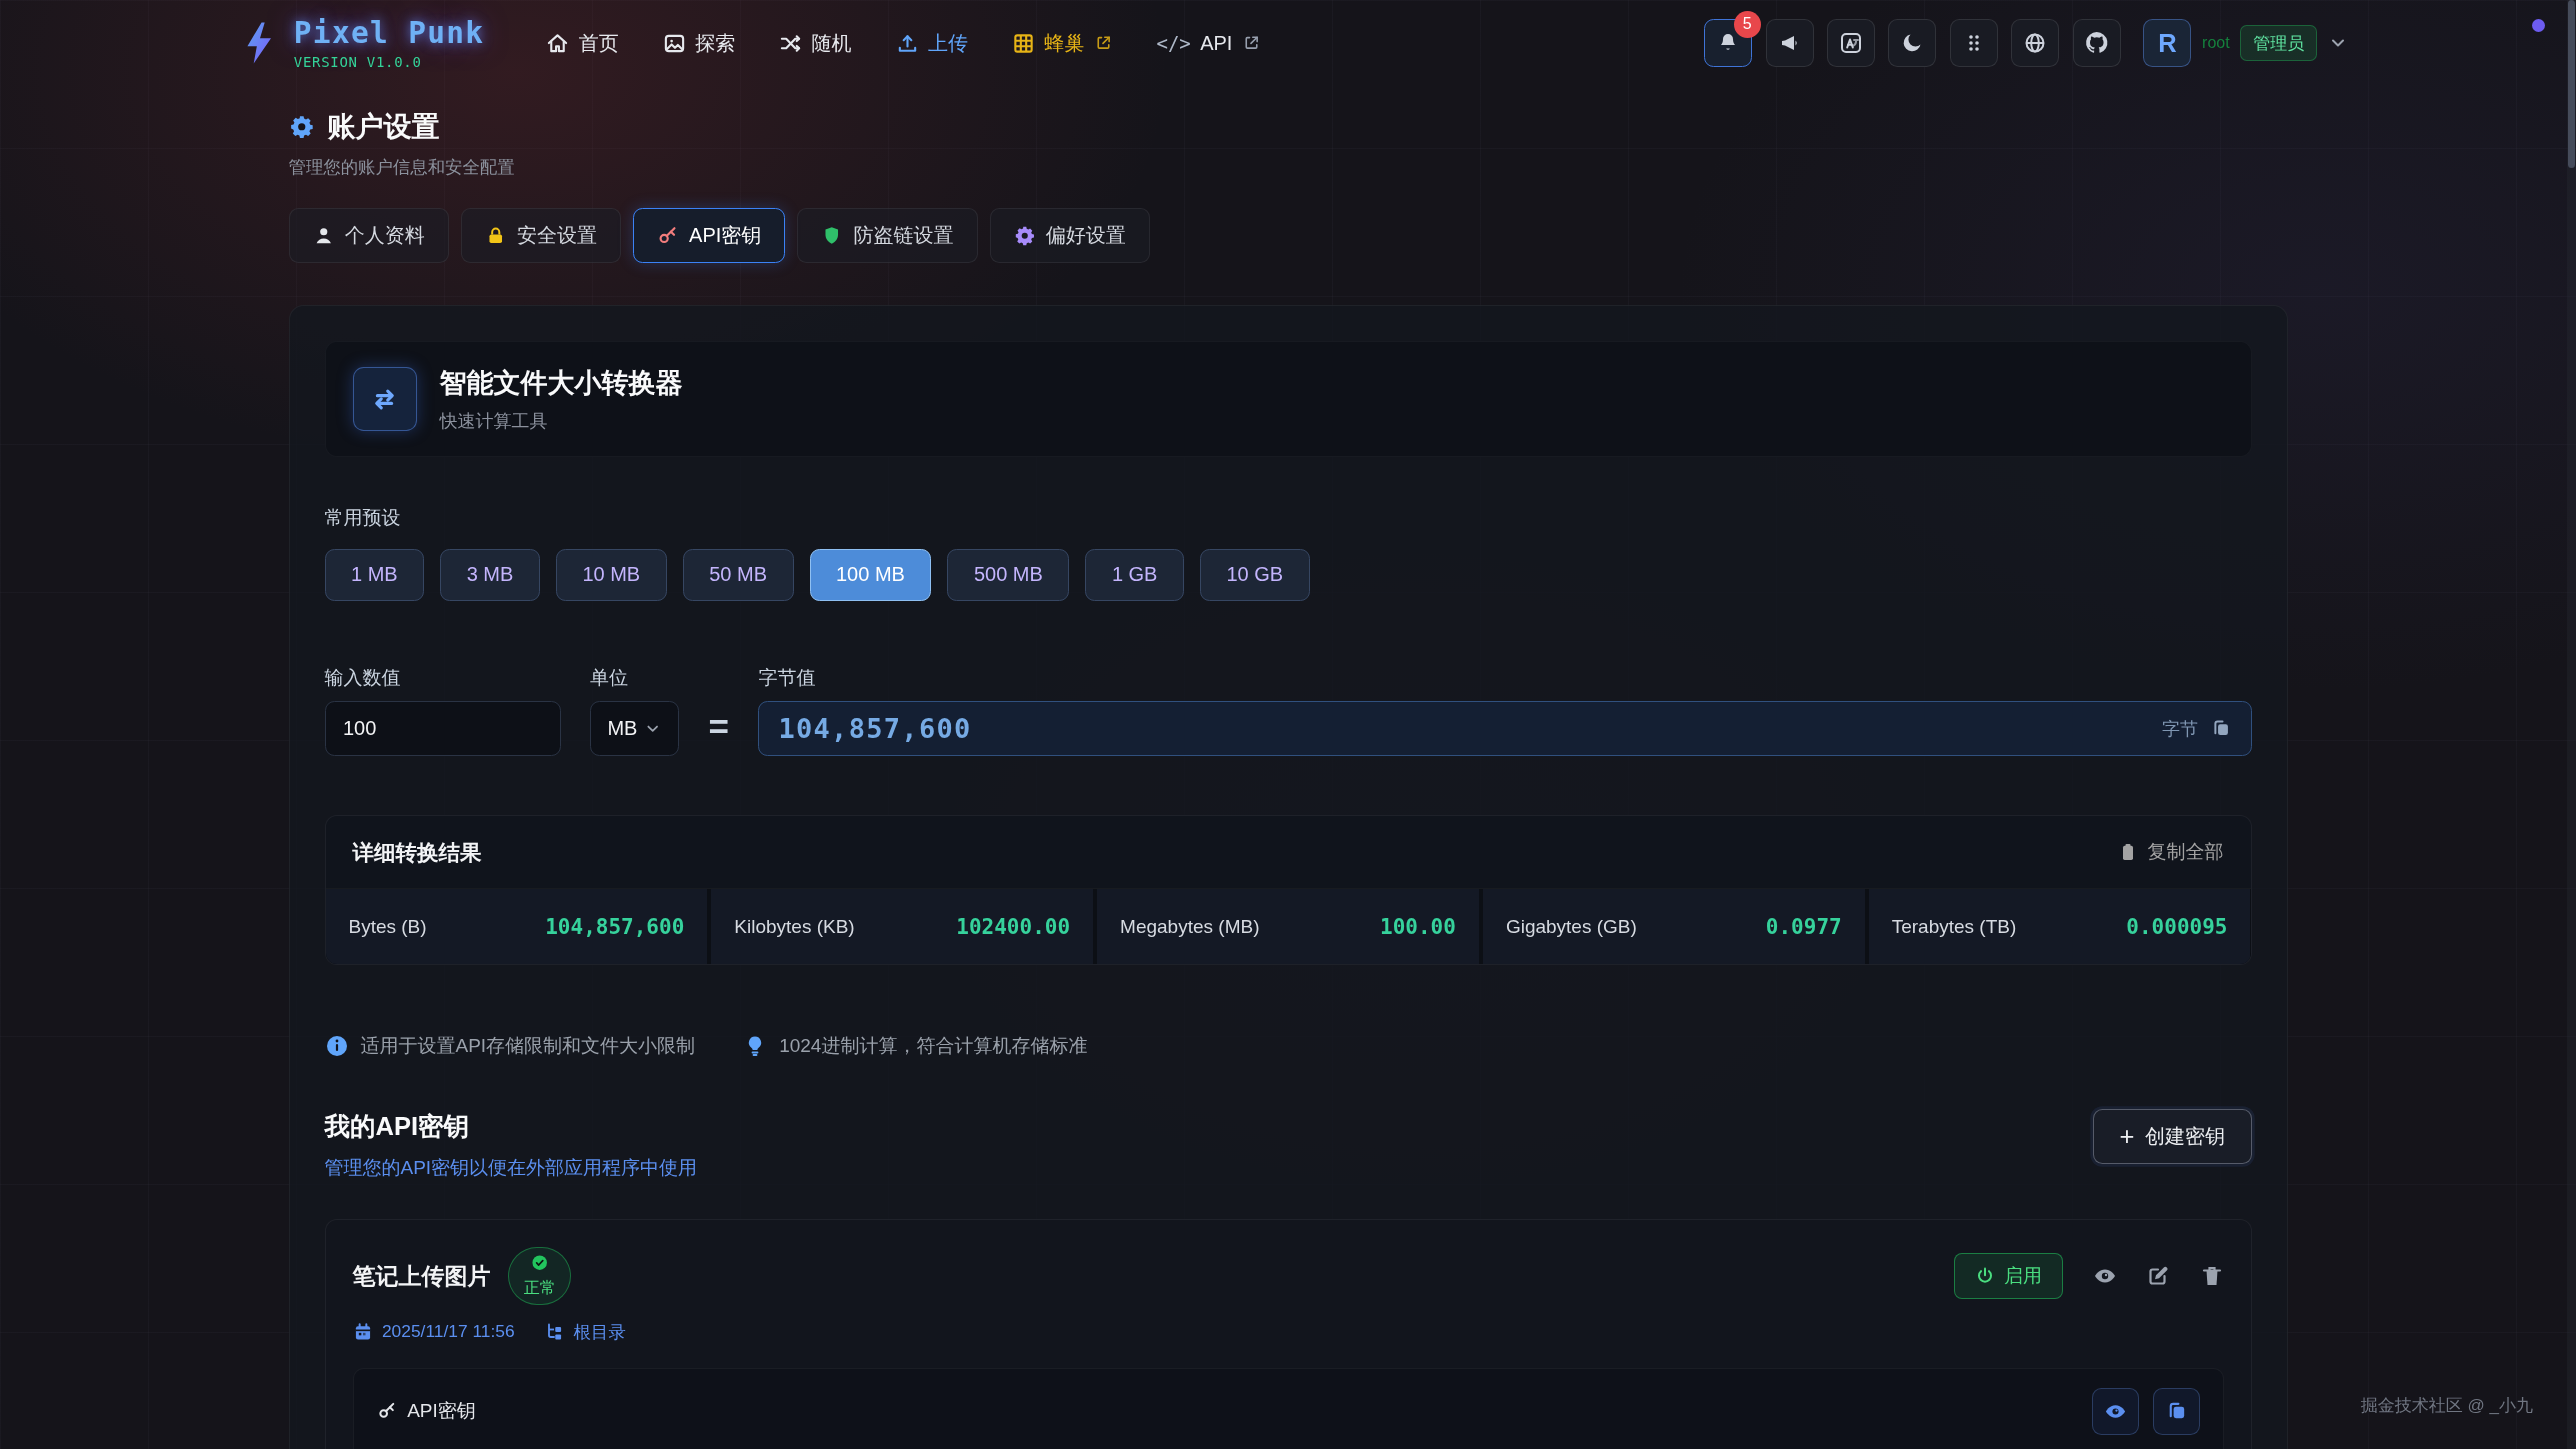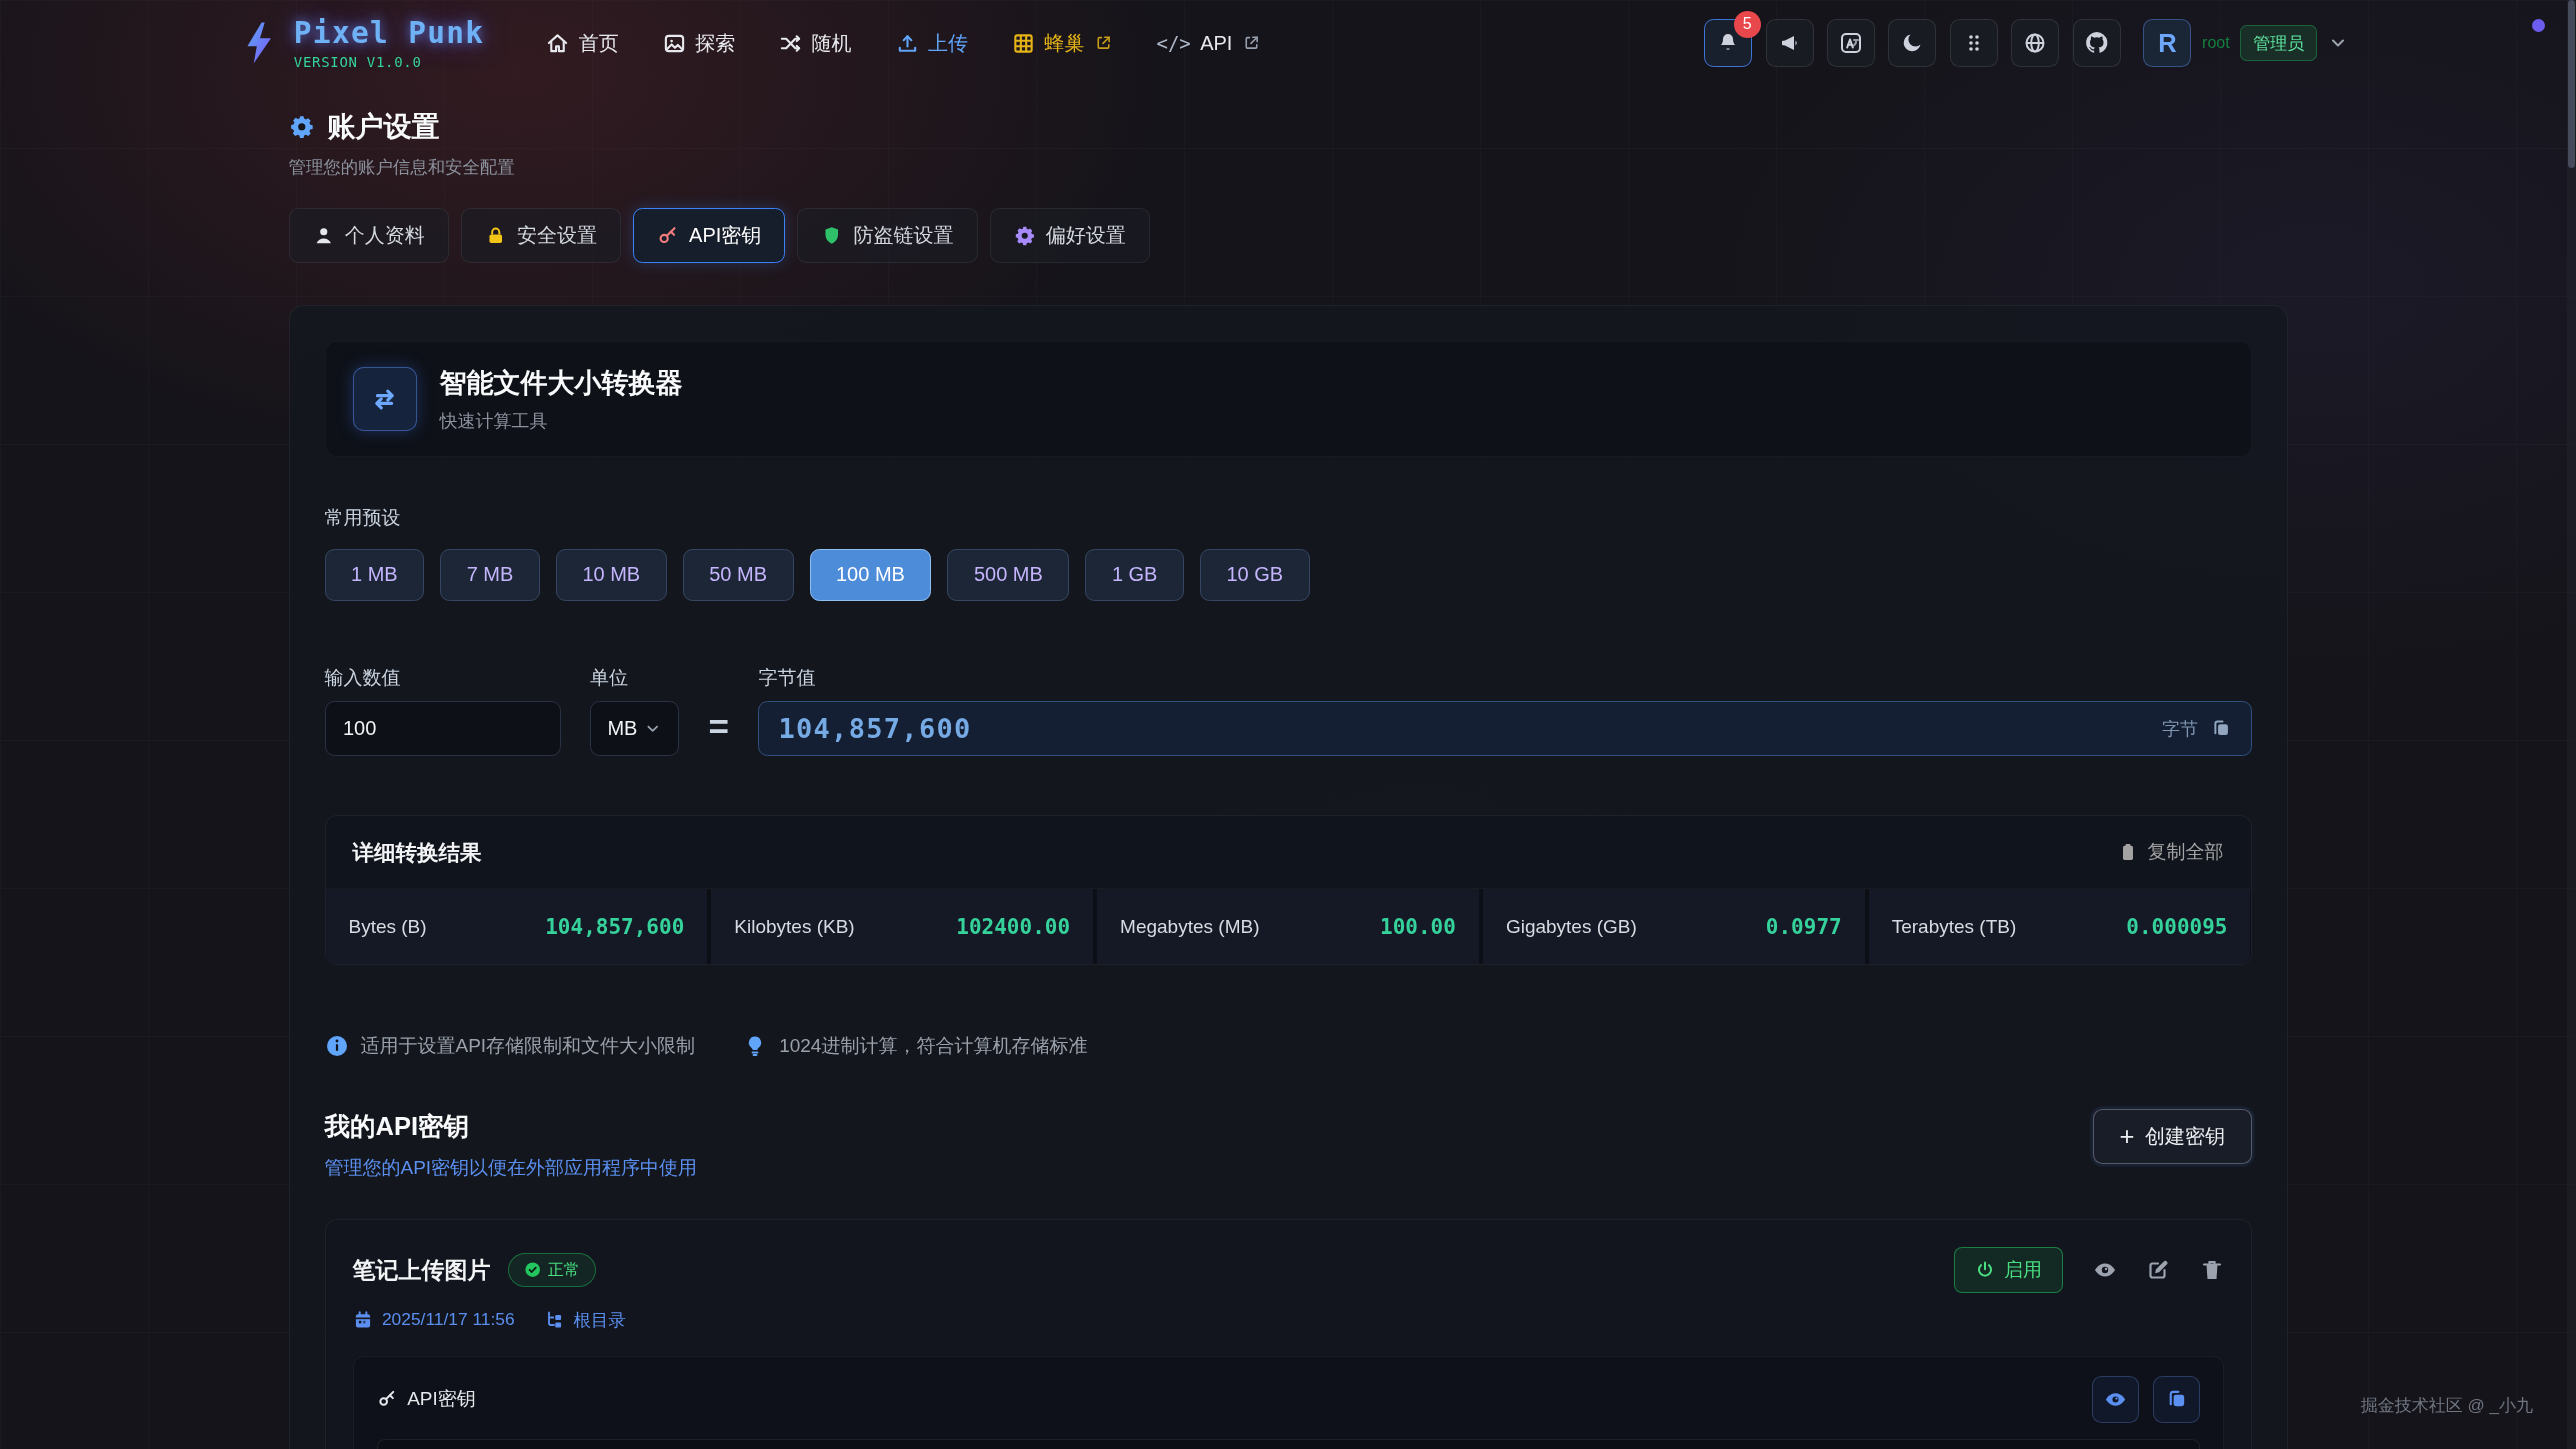--- a/index.html
+++ b/index.html
@@ -89,21 +89,21 @@
 
   .apikeys-head{display:flex;align-items:flex-start;justify-content:space-between;margin-top:50px;}
   .apikeys-title{font-size:25.5px;font-weight:bold;color:#f9fafb;}
   .apikeys-sub{font-size:19px;color:#5b8ff0;margin-top:10.7px;}
   .create-btn{display:flex;align-items:center;gap:10.7px;height:55px;padding:0 25.5px;background:#191d27;border:1.3px solid rgba(200,210,230,0.35);border-radius:9.4px;color:#eceef1;font-size:20px;cursor:pointer;box-shadow:0 0 0 2.7px rgba(70,110,200,0.12);}
   .plus{font-size:25.5px;line-height:1;color:#eceef1}
 
   .key-card{margin-top:38px;background:#12151d;border:1.3px solid rgba(255,255,255,0.06);border-radius:12px;padding:27px;}
   .key-head{display:flex;align-items:center;}
   .key-name{font-size:23px;font-weight:bold;color:#f3f4f6;}
-  .status-badge{display:flex;align-items:center;gap:6.7px;margin-left:17.4px;background:rgba(34,197,94,0.10);border:1.3px solid rgba(34,197,94,0.45);border-radius:670px;padding:5.4px 14.8px;font-size:16px;color:#4ade80;}
+  .status-badge{display:flex;align-items:center;gap:6.7px;margin-left:17.4px;background:rgba(34,197,94,0.10);border:1.3px solid rgba(34,197,94,0.45);border-radius:670px;padding:5.4px 14.8px;font-size:16px;color:#4ade80;flex-direction:column;}
   .key-actions{margin-left:auto;display:flex;align-items:center;gap:29.5px;}
   .enable-btn{display:flex;align-items:center;gap:9.4px;height:46px;padding:0 20px;border-radius:8px;background:rgba(34,197,94,0.12);border:1.3px solid rgba(34,197,94,0.55);color:#4ade80;font-size:19px;cursor:pointer;}
   .ghost-ic{color:#9ca3af;cursor:pointer;}
   .key-meta{display:flex;align-items:center;gap:29.5px;margin-top:14.8px;}
   .meta-item{display:flex;align-items:center;gap:9.4px;font-size:17.4px;color:#5b8ff0;}
   .key-panel{margin-top:24px;background:#0e1119;border:1.3px solid rgba(255,255,255,0.05);border-radius:10.7px;padding:19px 23px;}
   .key-panel-head{display:flex;align-items:center;}
   .key-panel-label{display:flex;align-items:center;gap:10.7px;font-size:19px;color:#e5e7eb;}
   .panel-btns{margin-left:auto;display:flex;gap:13.4px;}
   .panel-btn{width:47px;height:47px;border-radius:9.4px;border:1.3px solid rgba(90,130,200,0.35);background:#11182a;display:flex;align-items:center;justify-content:center;color:#5b8ff0;cursor:pointer;}
@@ -312,21 +312,21 @@
       </div>
       <div>
         <div class="conv-title">智能文件大小转换器</div>
         <div class="conv-sub">快速计算工具</div>
       </div>
     </div>
 
     <div class="sec-label">常用预设</div>
     <div class="presets">
       <button class="preset">1 MB</button>
-      <button class="preset">7 MB</button>
+      <button class="preset">3 MB</button>
       <button class="preset">10 MB</button>
       <button class="preset">50 MB</button>
       <button class="preset active">100 MB</button>
       <button class="preset">500 MB</button>
       <button class="preset">1 GB</button>
       <button class="preset">10 GB</button>
     </div>
 
     <div class="io-row">
       <div>

